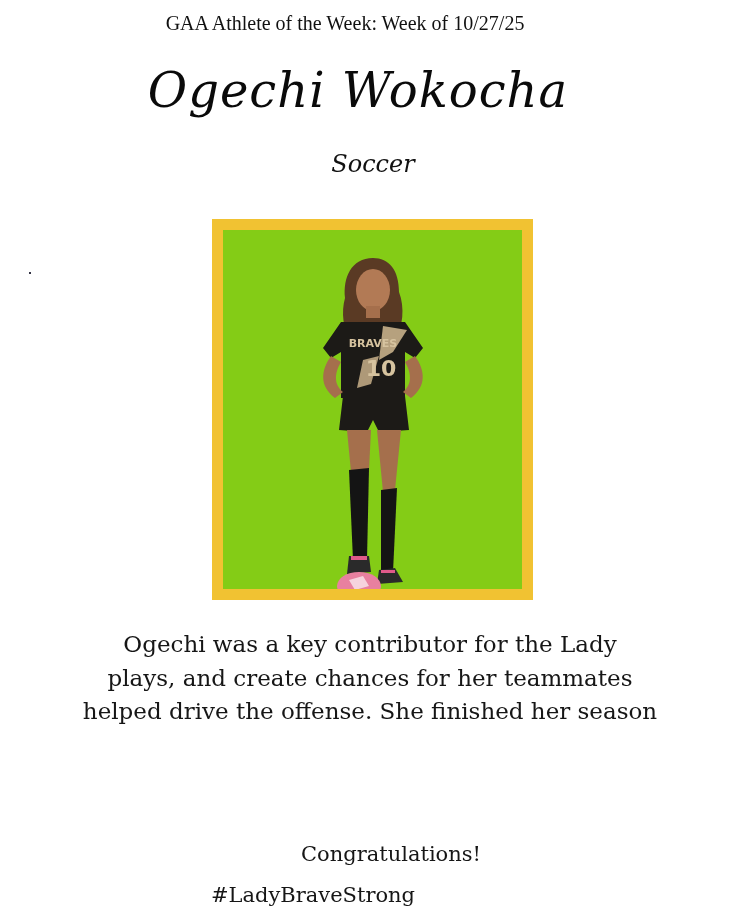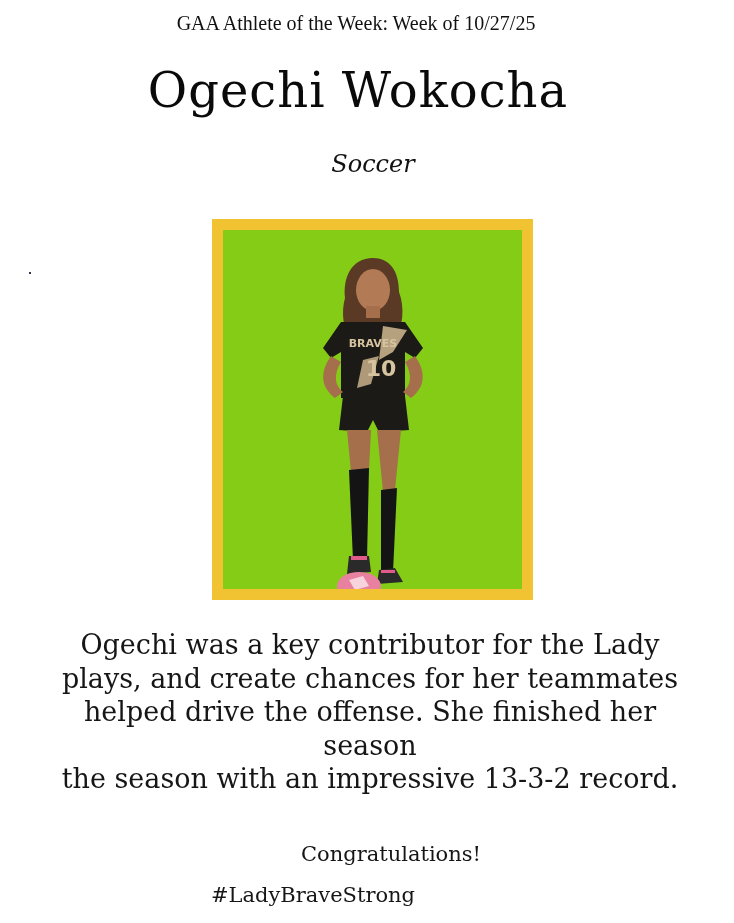--- a/index.html
+++ b/index.html
@@ -1,37 +1,37 @@
 <!DOCTYPE html>
 <html><head>
 <meta charset="utf-8">
 <style>
   html, body { margin: 0; padding: 0; background: #ffffff; }
   body { width: 734px; height: 923px; position: relative; overflow: hidden; color: #111; }
   .header-line {
-    position: absolute; left: 16px; top: 12px; width: 680px; text-align: center;
+    position: absolute; left: 5px; top: 12px; width: 680px; text-align: center;
     font-family: "Liberation Serif", serif; font-size: 20px; color: #111;
   }
   .name {
     position: absolute; left: 0; top: 62px; width: 716px; text-align: center;
-    font-family: "DejaVu Serif", serif; font-size: 48px; letter-spacing: 1px; color: #0a0a0a;
+    font-family: "DejaVu Serif", serif; font-size: 48px; letter-spacing: 1px; color: #0a0a0a; font-style: italic;
   }
   .sport {
     position: absolute; left: 0; top: 150px; width: 746px; text-align: center;
     font-family: "DejaVu Serif", serif; font-style: italic; font-size: 24px; color: #111;
   }
   .stray-dot { position: absolute; left: 29px; top: 272px; width: 2px; height: 2px; background: #334; }
   .photo-frame {
     position: absolute; left: 212px; top: 219px; width: 299px; height: 359px;
     border: 11px solid #f1c232; background: #84cc16; overflow: hidden;
   }
   .athlete { position: absolute; left: 0; top: 0; width: 299px; height: 359px; }
   .bio {
     position: absolute; left: 60px; top: 628px; width: 620px; text-align: center;
-    font-family: "DejaVu Serif", serif; font-size: 27px; line-height: 33.6px; color: #161616;
+    font-family: "DejaVu Serif", serif; font-size: 23px; line-height: 33.6px; color: #161616;
   }
   .congrats {
     position: absolute; left: 0; top: 842px; width: 734px; text-align: center;
     font-family: "DejaVu Serif", serif; font-size: 21px; color: #161616; padding-left: 24px;
   }
   .hashtag {
     position: absolute; left: 0; top: 883px; width: 626px; text-align: center;
     font-family: "DejaVu Serif", serif; font-size: 21px; color: #161616;
   }
 </style>
@@ -77,17 +77,16 @@
 
     <ellipse cx="136" cy="356" rx="22" ry="14" fill="#e8809f"></ellipse>
     <path d="M126 350 L140 346 L146 356 L132 360 Z" fill="#f6d3dd"></path>
   </svg>
 </div>
 
 <div class="bio">
   <div>Ogechi was a key contributor for the  Lady</div>
   <div>plays, and create chances for her teammates</div>
   <div>helped drive the offense. She finished her season</div>
-  <div>the season with an impressive 13-3-2 record.</div>
 </div>
 
 <div class="congrats">Congratulations!</div>
 <div class="hashtag">#LadyBraveStrong</div>
 
 </body></html>

